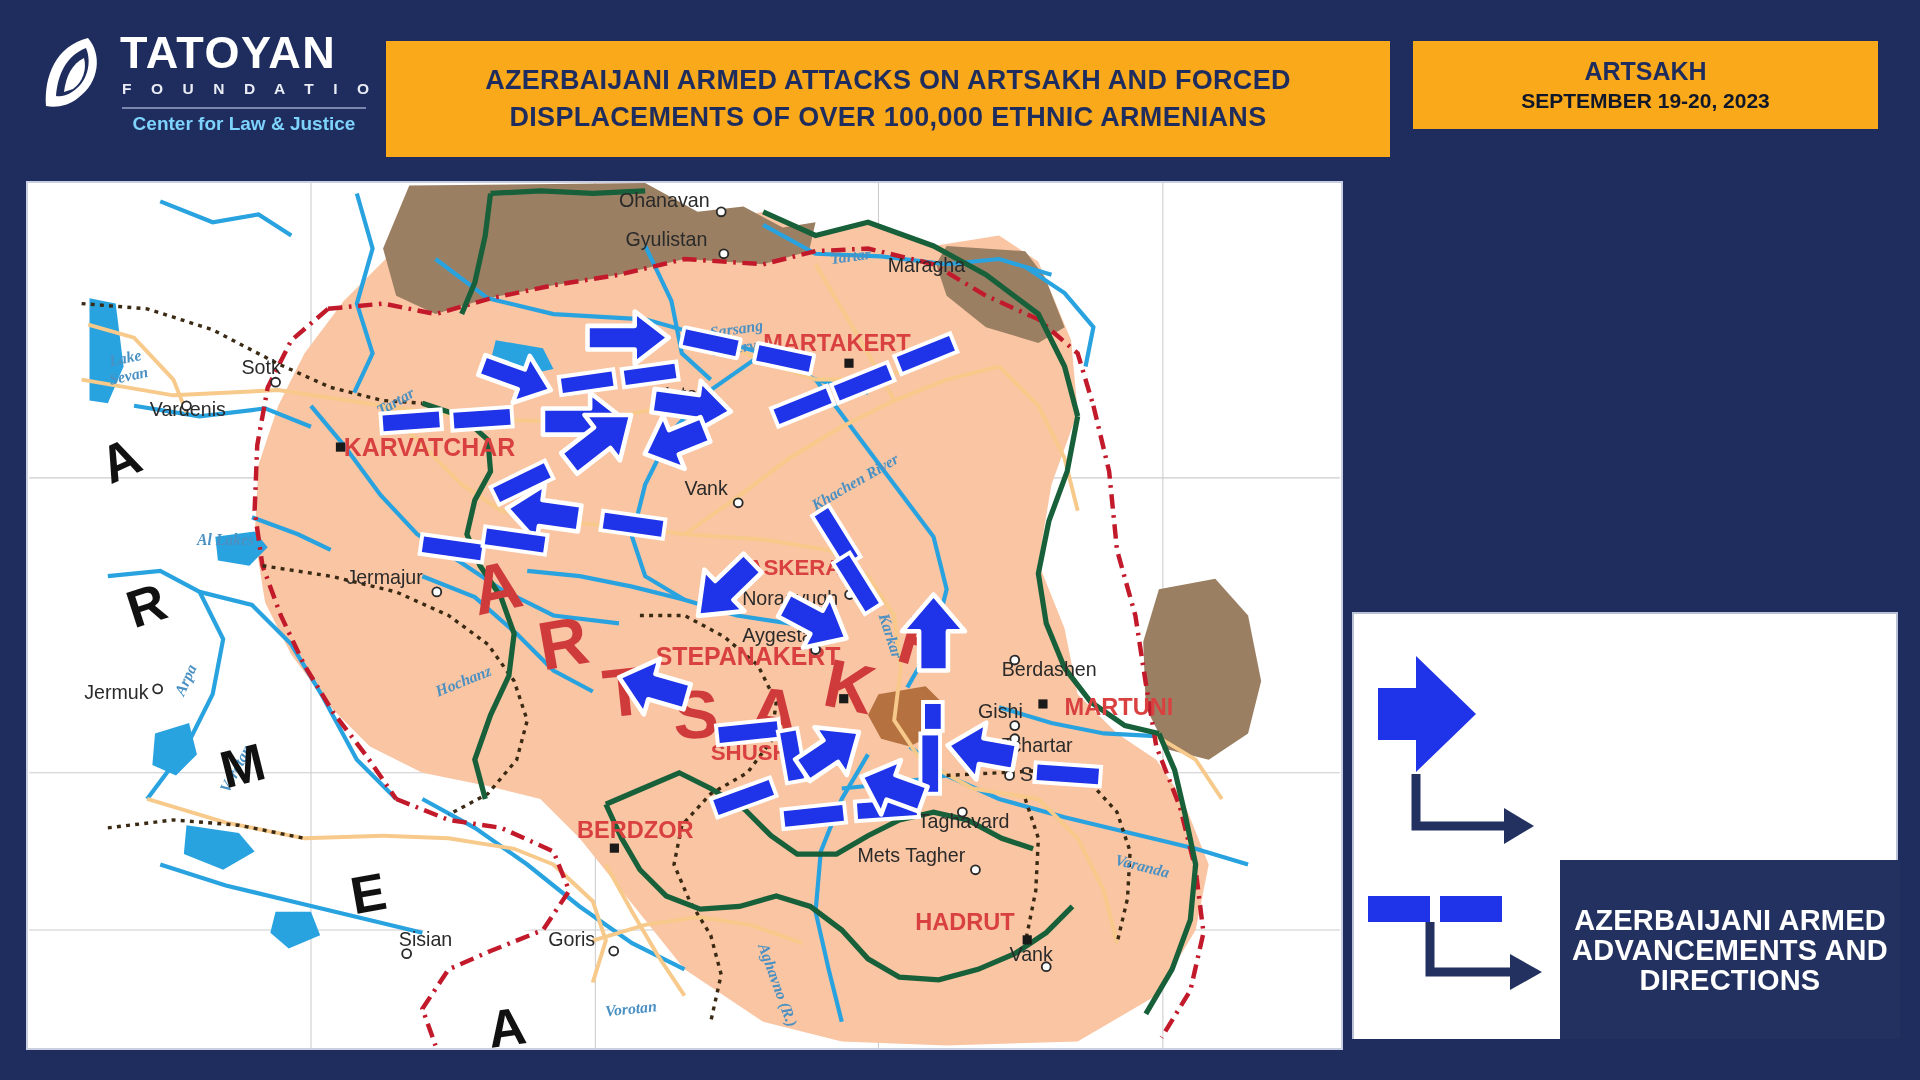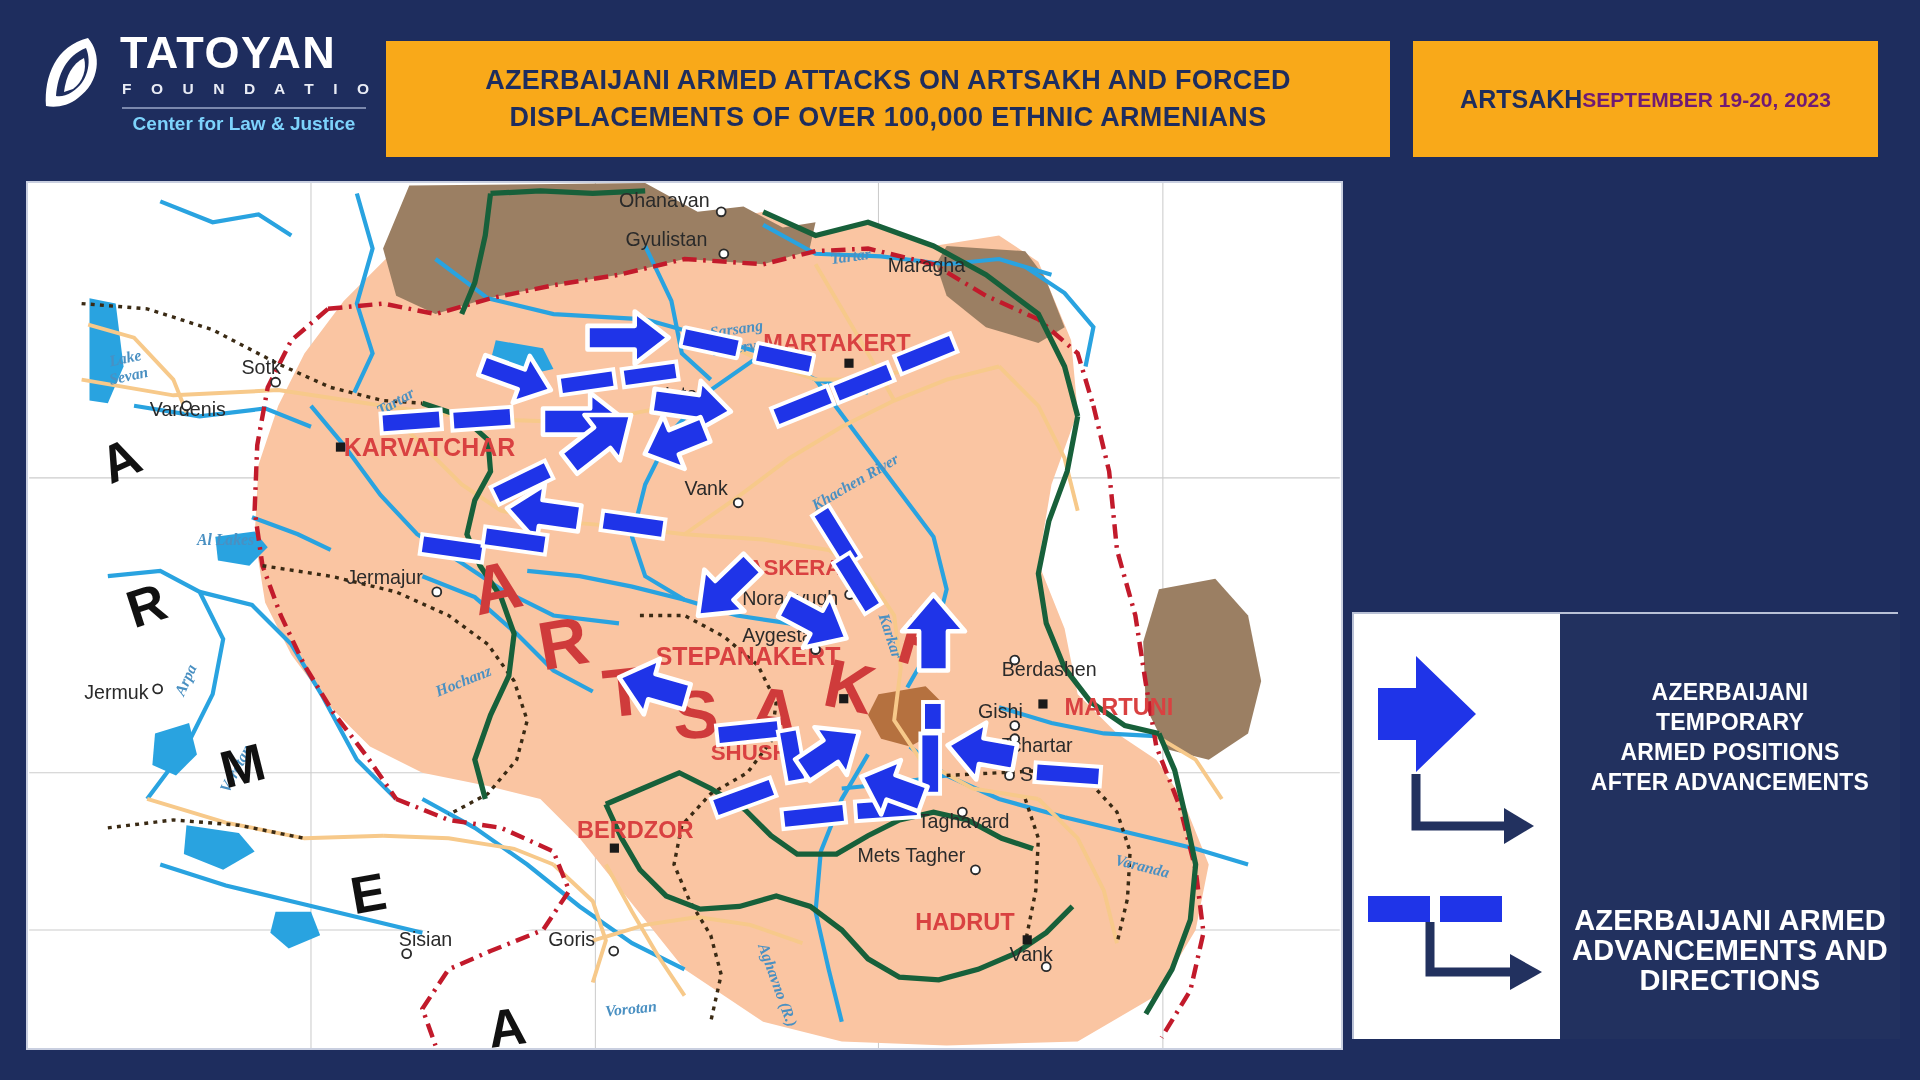--- a/index.html
+++ b/index.html
@@ -33,26 +33,26 @@
 
   .banner {
     position: absolute; background: #f9a919; display: flex;
     align-items: center; justify-content: center;
   }
   .banner-main { left: 386px; top: 41px; width: 1004px; height: 116px; padding: 12px 24px; }
   .banner-main .line {
     color: #1e2d5e; font-size: 27px; font-weight: bold; line-height: 37px;
     letter-spacing: 0.3px; text-align: center; white-space: nowrap;
   }
-  .banner-right { left: 1413px; top: 41px; width: 465px; height: 116px; flex-direction: row; }
+  .banner-right { left: 1413px; top: 41px; width: 465px; height: 88px; flex-direction: column; }
   .banner-right .l1, .banner-right .l2 {
     color: #1e2d5e; font-size: 25px; font-weight: bold; line-height: 30px; white-space: nowrap;
   }
   .banner-right .l3 {
-    color: #701a75; font-size: 21px; font-weight: bold; line-height: 29px; white-space: nowrap;
+    color: #0f172a; font-size: 21px; font-weight: bold; line-height: 29px; white-space: nowrap;
   }
 
   
   .map-panel {
     position: absolute; left: 26px; top: 181px; width: 1317px; height: 869px;
     background: #ffffff; border: 2px solid #c9cfe0; overflow: hidden;
   }
   .map-svg { position: absolute; left: 0; top: 0; }
 
   
@@ -445,28 +445,20 @@
   <div class="legend">
 
     <div class="legend-row legend-row-1">
       <div class="legend-swatch">
         <svg width="206" height="246" viewBox="0 0 206 246">
           <path d="M24 74 L62 74 L62 42 L122 100 L62 158 L62 126 L24 126 Z" fill="#1f34e8"></path>
           <path d="M62 160 L62 212 L160 212" fill="none" stroke="#22315f" stroke-width="9"></path>
           <path d="M150 194 L180 212 L150 230 Z" fill="#22315f"></path>
         </svg>
       </div>
-      <div class="legend-text">
-        <div>
-          <div>AZERBAIJANI</div>
-          <div>TEMPORARY</div>
-          <div>ARMED POSITIONS</div>
-          <div>AFTER ADVANCEMENTS</div>
-        </div>
-      </div>
     </div>
 
     <div class="legend-row legend-row-2">
       <div class="legend-swatch">
         <svg width="206" height="179" viewBox="0 0 206 179">
           <rect x="14" y="36" width="62" height="26" fill="#1f34e8"></rect>
           <rect x="86" y="36" width="62" height="26" fill="#1f34e8"></rect>
           <path d="M76 62 L76 112 L168 112" fill="none" stroke="#22315f" stroke-width="9"></path>
           <path d="M156 94 L188 112 L156 130 Z" fill="#22315f"></path>
         </svg>

